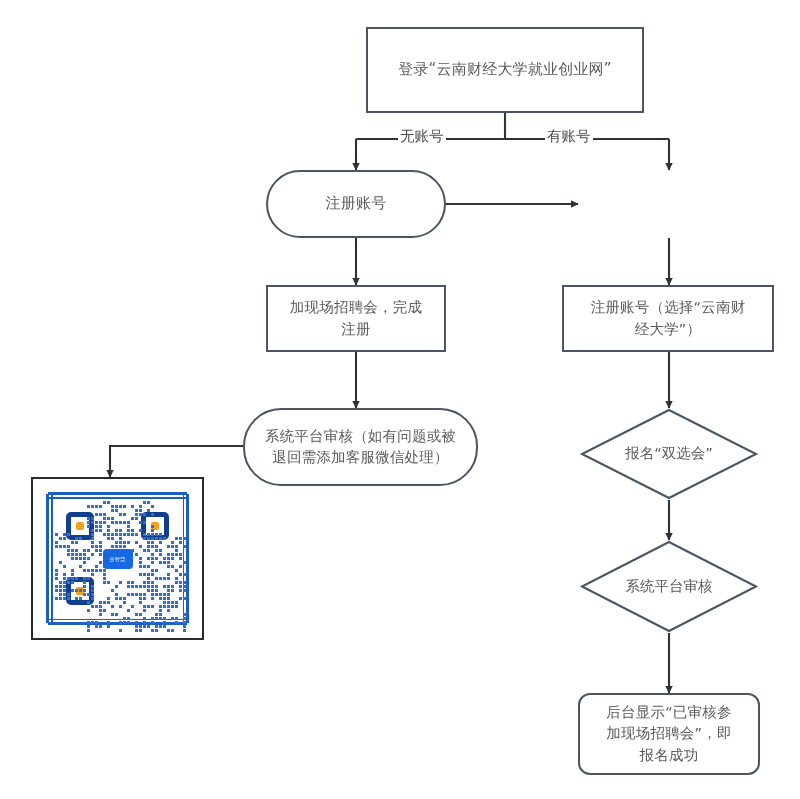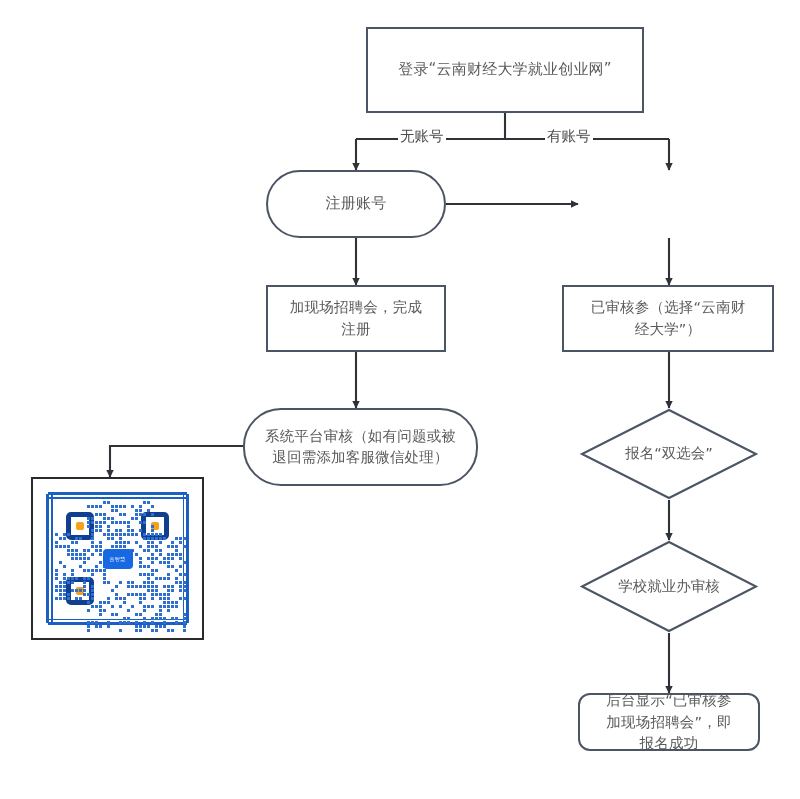--- a/index.html
+++ b/index.html
@@ -174,44 +174,44 @@
     <span>登录“云南财经大学就业创业网”</span>
   </div>
 
 
   <div class="node rect" style="left:266px; top:285px; width:180px; height:67px; font-size:14.5px;">
     <span>加现场招聘会，完成
 注册</span>
   </div>
 
   <div class="node rect" style="left:562px; top:285px; width:212px; height:67px; font-size:14.5px;">
-    <span>已审核参（选择“云南财
+    <span>注册账号（选择“云南财
 经大学”）</span>
   </div>
 
   <div class="node rounded" style="left:243px; top:408px; width:235px; height:78px; font-size:14.5px; border-radius:38px;">
     <span>系统平台审核（如有问题或被
 退回需添加客服微信处理）</span>
   </div>
 
   <div class="diamond-wrap" style="left:580px; top:408px; width:178px; height:92px;">
     <svg width="178" height="92" viewBox="0 0 178 92" xmlns="http://www.w3.org/2000/svg">
       <polygon points="89,2 176,46 89,90 2,46" fill="#ffffff" stroke="#4b5563" stroke-width="2.1"></polygon>
     </svg>
     <div class="diamond-label" style="font-size:14.5px;">报名“双选会”</div>
   </div>
 
   <div class="diamond-wrap" style="left:580px; top:540px; width:178px; height:93px;">
     <svg width="178" height="93" viewBox="0 0 178 93" xmlns="http://www.w3.org/2000/svg">
       <polygon points="89,2 176,46.5 89,91 2,46.5" fill="#ffffff" stroke="#4b5563" stroke-width="2.1"></polygon>
     </svg>
-    <div class="diamond-label" style="font-size:14.5px;">学校就业办审核</div>
-  </div>
-
-  <div class="node rounded" style="left:578px; top:693px; width:182px; height:58px; font-size:14.5px; border-radius:12px;">
+    <div class="diamond-label" style="font-size:14.5px;">系统平台审核</div>
+  </div>
+
+  <div class="node rounded" style="left:578px; top:693px; width:182px; height:82px; font-size:14.5px; border-radius:12px;">
     <span>后台显示“已审核参
 加现场招聘会”，即
 报名成功</span>
   </div>
 
   <div class="edge-label" style="left:398px; top:127px; font-size:14.5px;">无账号</div>
   <div class="edge-label" style="left:545px; top:127px; font-size:14.5px;">有账号</div>
 
   <div class="qr-outer" style="left:31px; top:477px; width:173px; height:163px;">
     <div class="qr-inner">

